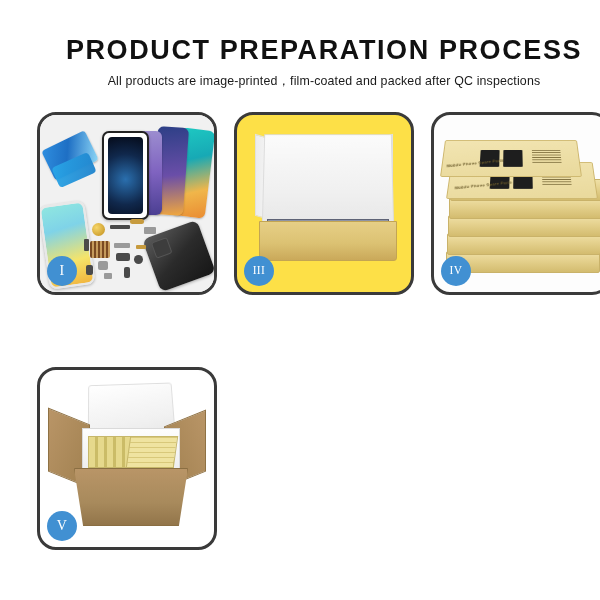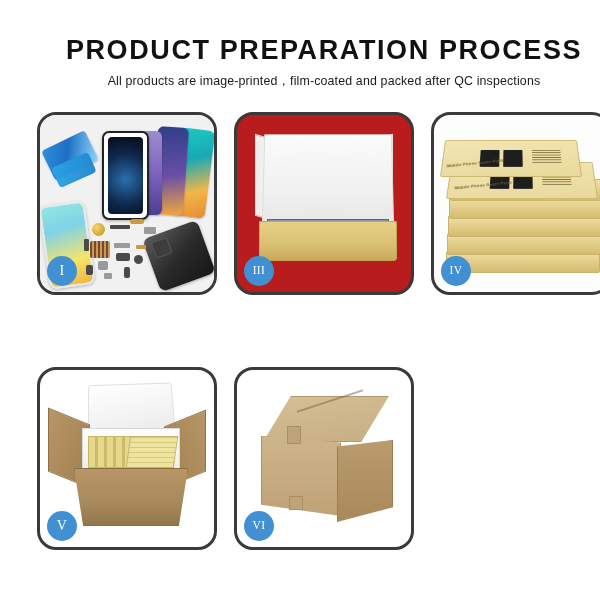--- a/index.html
+++ b/index.html
@@ -113,21 +113,21 @@
   .bagflex{position:absolute;left:34px;top:46px;width:14px;height:96px;border-radius:2px;
     background:linear-gradient(180deg,#101010,#2a2a2a);opacity:.8;}
   .bagtab{position:absolute;width:11px;height:13px;border-radius:2px;
     background:linear-gradient(180deg,#e0b35f,#bb8a2d);opacity:.9;}
   .bubbleoverlay{
     position:absolute;inset:0;border-radius:4px;
     background:radial-gradient(circle at 4px 4px,rgba(255,255,255,.85) 0 2.4px,rgba(255,255,255,.18) 2.6px 3.6px,rgba(0,0,0,0) 3.8px) 0 0/9px 9px;
   }
 
   
-  .p3{background:#b91c1c;text-align:center;}
+  .p3{background:#fde047;text-align:center;}
   .bx3lid{position:absolute;left:26px;top:18px;width:128px;height:96px;
     background:linear-gradient(180deg,#fbfbfb 0%,#f0f0f0 60%,#e6e6e6 100%);
     border:1px solid #dcdcdc;border-bottom:none;
     transform:perspective(260px) rotateX(6deg);}
   .bx3flapL{position:absolute;left:18px;top:22px;width:20px;height:80px;
     background:linear-gradient(90deg,#ececec,#fafafa);transform:skewY(16deg);border:1px solid #e0e0e0;}
   .bx3flapR{position:absolute;right:18px;top:22px;width:20px;height:80px;
     background:linear-gradient(270deg,#ececec,#fafafa);transform:skewY(-16deg);border:1px solid #e0e0e0;}
   .bx3body{position:absolute;left:22px;top:106px;width:136px;height:38px;
     background:linear-gradient(180deg,#e6cf86 0%,#dcc273 55%,#caa95a 100%);
@@ -285,26 +285,15 @@
         <div class="v-flapL"></div>
         <div class="v-flapR"></div>
         <div class="v-foam"></div>
         <div class="v-inner"></div>
         <div class="v-inner2"></div>
         <div class="v-body"></div>
       </div>
       <div class="badge">V</div>
     </div>
 
-    <div class="panel p6">
-      <div class="stage">
-        <div class="c-top"></div>
-        <div class="c-front"></div>
-        <div class="c-side"></div>
-        <div class="c-seam" style="left:60px;top:30px;width:66px;height:2px;transform:skewY(-18deg);"></div>
-        <div class="c-tape" style="left:50px;top:56px;width:12px;height:16px;"></div>
-        <div class="c-tape" style="left:52px;top:126px;width:12px;height:12px;"></div>
-      </div>
-      <div class="badge small">VI</div>
-    </div>
 
   </div>
 </div>
 
 </body></html>

